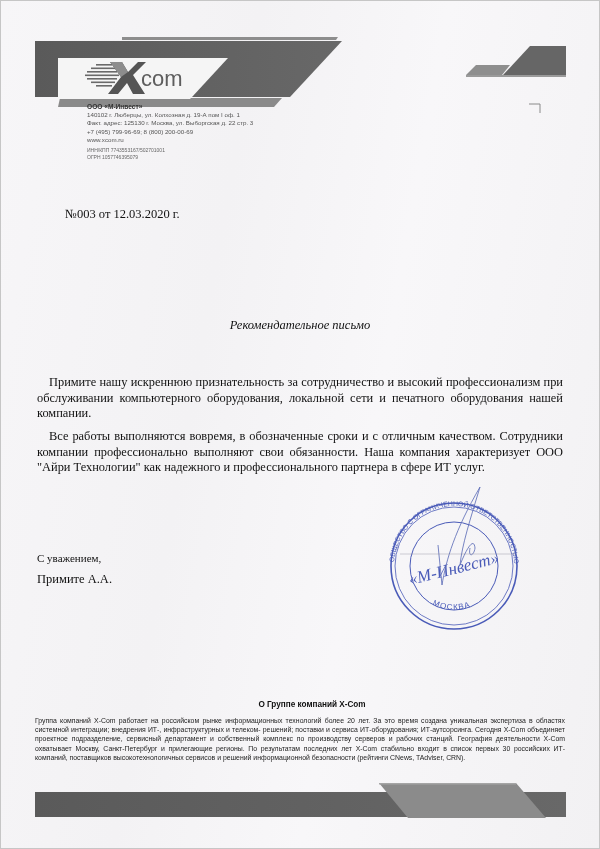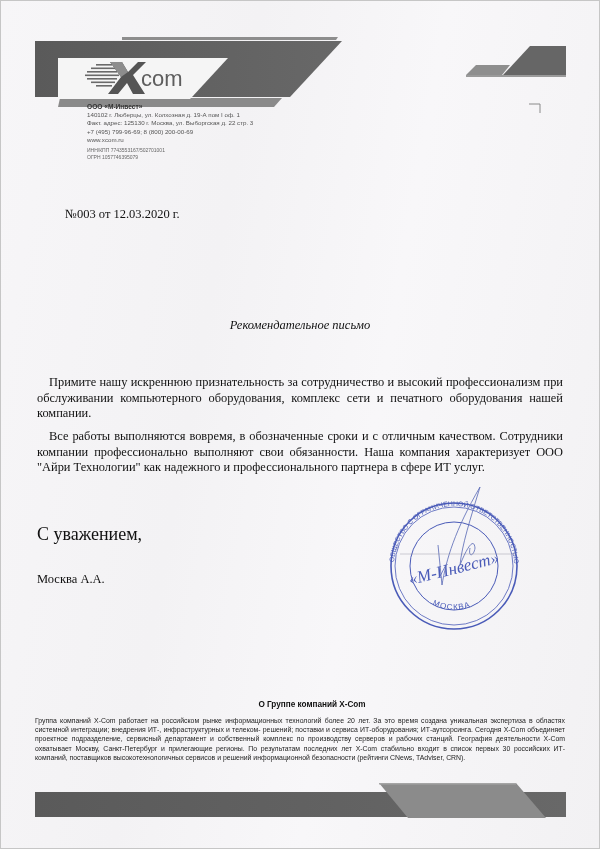--- a/index.html
+++ b/index.html
@@ -27,21 +27,21 @@
   .number { left: 37px; top: 207px; font-size: 12.5px; margin-left: 28px; }
   .title { left: 0; width: 600px; top: 318px; text-align: center; font-size: 12.5px; font-style: italic; }
 
   .para {
     left: 37px; width: 526px; font-size: 12.4px; line-height: 15.5px;
     text-align: justify; text-indent: 12px;
   }
   .p1 { top: 375px; }
   .p2 { top: 429px; }
 
-  .regards { left: 37px; top: 524px; font-size: 18px; }
+  .regards { left: 37px; top: 552px; font-size: 11px; }
   .signer { left: 37px; top: 572px; font-size: 12.5px; }
 
   .about-title {
     left: 12px; width: 600px; top: 700px; text-align: center;
     font-family: "Liberation Sans", sans-serif; font-weight: bold; font-size: 8.2px;
   }
   .about-text {
     left: 35px; width: 530px; top: 716px;
     font-family: "Liberation Sans", sans-serif; font-size: 6.9px; line-height: 9.2px;
     text-align: justify; color: #222;
@@ -105,24 +105,24 @@
   <div>+7 (495) 799-96-69; 8 (800) 200-00-69</div>
   <div>www.xcom.ru</div>
   <div class="reg">
     <div>ИНН/КПП 7743553167/502701001</div>
     <div>ОГРН 1057746395079</div>
   </div>
 </div>
 
 <div class="abs number">№003 от 12.03.2020 г.</div>
 <div class="abs title">Рекомендательное письмо</div>
-<div class="abs para p1">Примите нашу искреннюю признательность за сотрудничество и высокий профессионализм при обслуживании компьютерного оборудования, комплекс сети и печатного оборудования нашей компании.</div>
+<div class="abs para p1">Примите нашу искреннюю признательность за сотрудничество и высокий профессионализм при обслуживании компьютерного оборудования, локальной сети и печатного оборудования нашей компании.</div>
 <div class="abs para p2">Все работы выполняются вовремя, в обозначенные сроки и с отличным качеством. Сотрудники компании профессионально выполняют свои обязанности. Наша компания характеризует ООО "Айри Технологии" как надежного и профессионального партнера в сфере ИТ услуг.</div>
 <div class="abs regards">С уважением,</div>
-<div class="abs signer">Москва А.А.</div>
+<div class="abs signer">Примите А.А.</div>
 
 <svg class="deco" width="600" height="849" viewBox="0 0 600 849">
   <defs>
     <path id="stampArc" d="M 394,566 A 60,60 0 1 1 514,566"></path>
     <path id="stampArcBottom" d="M 412,585 A 48,48 0 0 0 496,585"></path>
   </defs>
   <g fill="none" stroke="#4a5bb8">
     <circle cx="454" cy="566" r="63" stroke-width="1.6"></circle>
     <circle cx="454" cy="566" r="59" stroke-width="0.8"></circle>
     <circle cx="454" cy="566" r="44" stroke-width="1"></circle>

